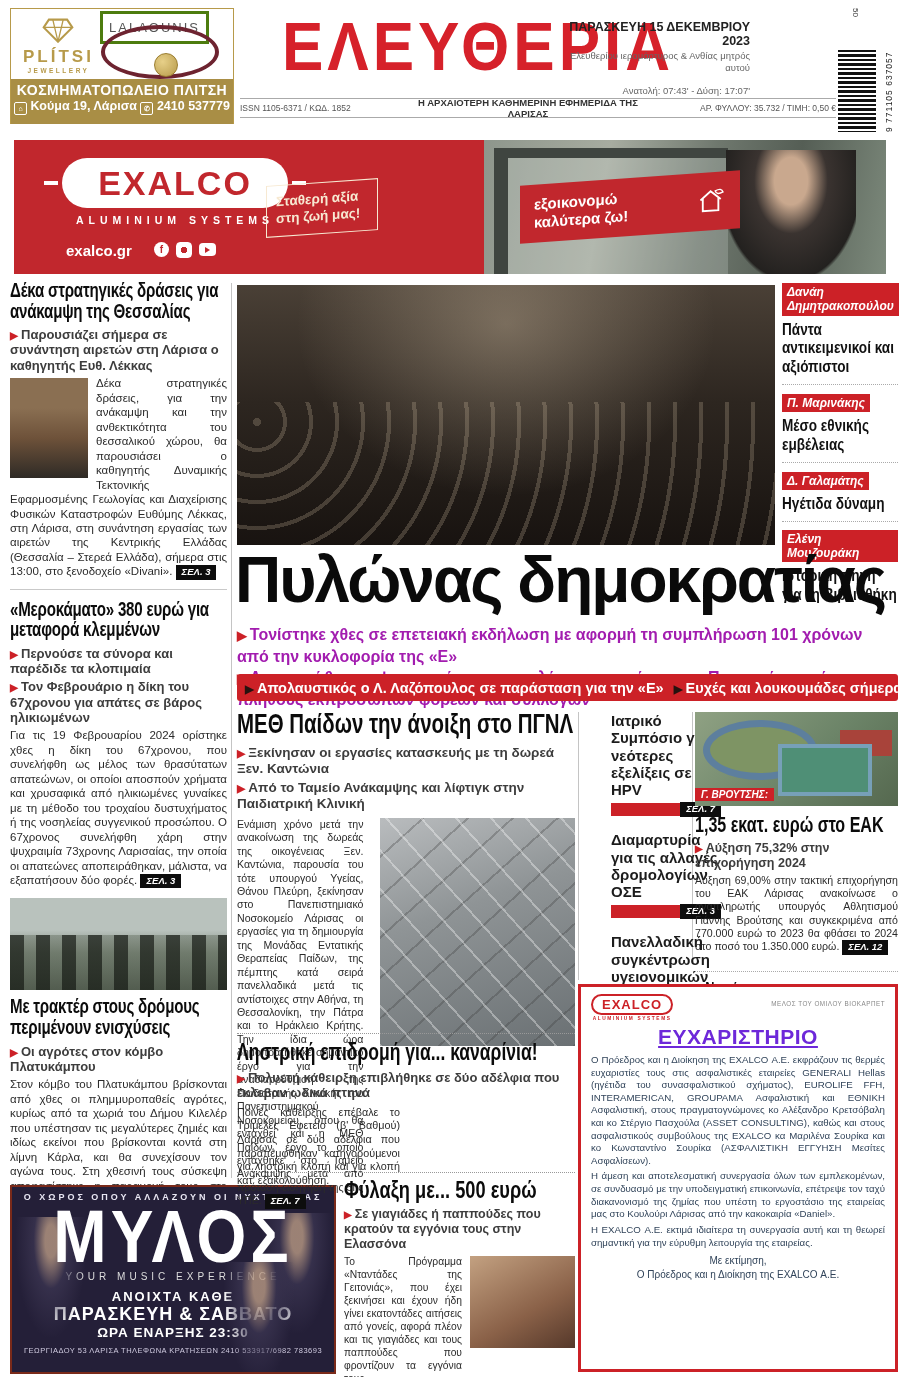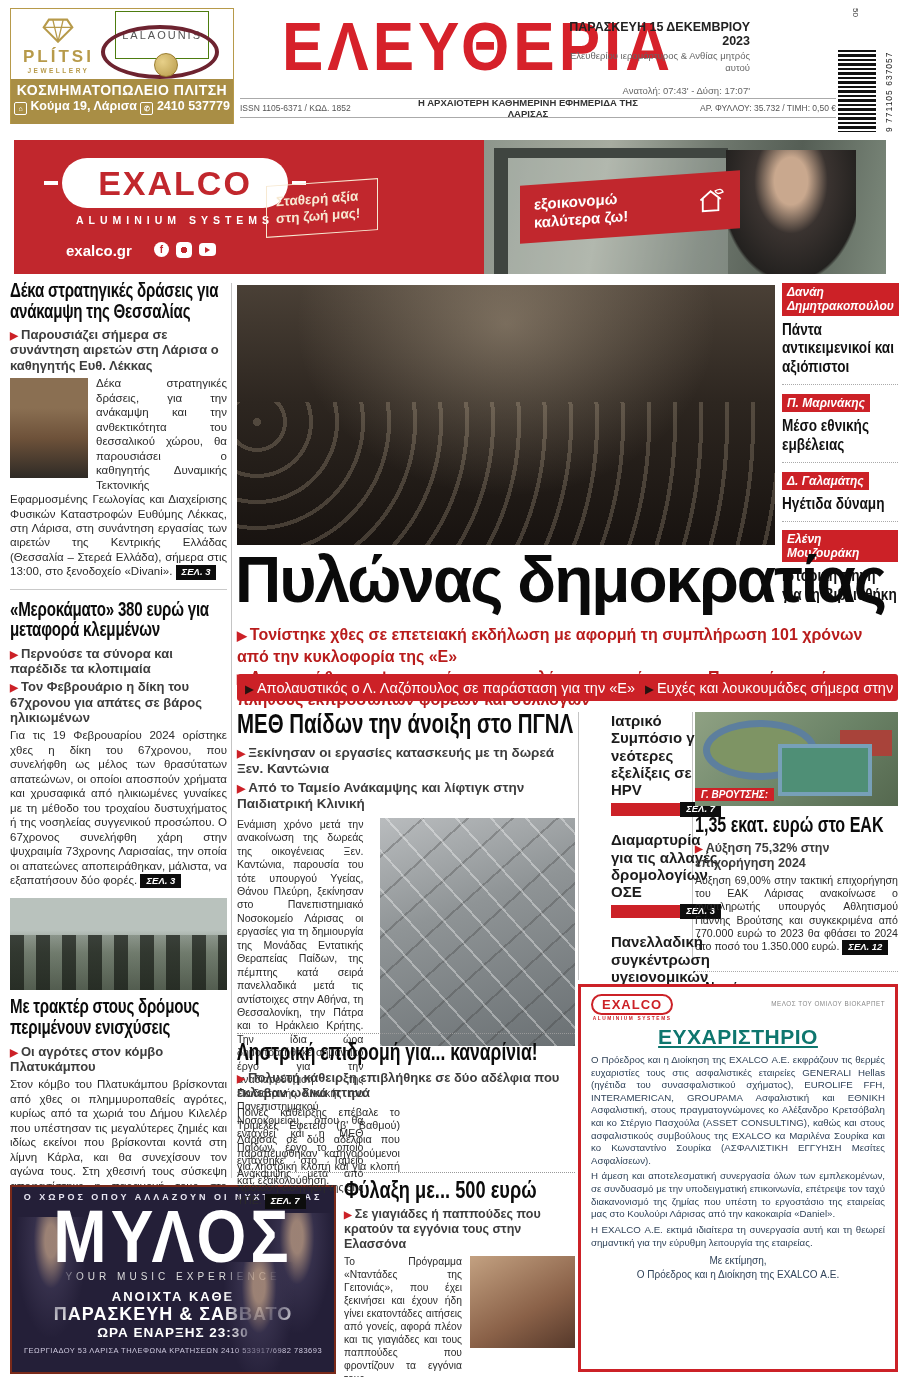--- a/index.html
+++ b/index.html
@@ -16,22 +16,22 @@
   .arrow::before { content:"▶"; color:#cc2127; font-size:0.8em; margin-right:3px; }
   .ptag { display:inline-block; background:#0d0d0d; color:#fff; font-weight:bold; font-style:italic;
           font-size:9.5px; padding:1px 6px; line-height:1.3; vertical-align:middle; }
 
   
   .jewel { left:10px; top:8px; width:222px; height:114px; border:1px solid #b79a4a; }
   .jw-top { position:relative; height:70px; background:#fff; }
   .jw-brand { position:absolute; left:12px; top:8px; text-align:center; color:#b79a4a; }
   .jw-brand .nm { font-size:17px; font-weight:bold; letter-spacing:3px; }
   .jw-brand .sb { font-size:6.5px; letter-spacing:2.5px; font-weight:bold; }
-  .jw-lala { position:absolute; right:24px; top:2px; border:1px solid #4d7c0f; font-size:11px;
-             letter-spacing:2px; padding:17px 6px; color:#555; background:#fff; }
+  .jw-lala { position:absolute; right:24px; top:2px; border:3px solid #4d7c0f; font-size:13px;
+             letter-spacing:2px; padding:6px 6px; color:#555; background:#fff; }
   .bracelet { position:absolute; right:14px; top:16px; width:110px; height:46px;
               border:4px solid #6d2330; border-radius:50%; }
   .charm { position:absolute; right:55px; top:44px; width:22px; height:22px; border-radius:50%;
            background:radial-gradient(circle at 35% 35%, #e7d089, #b79a4a); border:1px solid #9a7d2f; }
   .jw-bot { height:42px; background:#a98e45; color:#fff; text-align:center; padding-top:3px; }
   .jw-bot .l1 { font-size:14px; font-weight:bold; letter-spacing:0.5px; }
   .jw-bot .l2 { font-size:12.5px; font-weight:bold; margin-top:1px; }
   .mini-ic { display:inline-block; width:11px; height:11px; border:1px solid #fff; border-radius:2px;
              font-size:7px; line-height:11px; text-align:center; vertical-align:-1px; }
 
@@ -127,25 +127,25 @@
 
   
   .mainphoto { left:237px; top:285px; width:538px; height:260px;
      background:linear-gradient(180deg, #4a4036 0%, #2d2620 45%, #181310 100%); position:absolute; overflow:hidden; }
   .mainphoto::before { content:""; position:absolute; inset:0;
      background:radial-gradient(ellipse at 50% 15%, rgba(230,210,180,.35), transparent 55%); }
   .mainphoto::after { content:""; position:absolute; inset:45% 0 0 0;
      background:repeating-radial-gradient(circle at 20px 20px, rgba(225,205,175,.22) 0 4px, transparent 4px 26px); }
   .headline { left:235px; top:548px; width:663px; font-size:64px; font-weight:800; letter-spacing:-2px;
               color:#0a0a0a; line-height:1; white-space:nowrap; }
-  .hbullets { left:237px; top:624px; width:661px; font-size:16px; font-weight:bold; color:#b91c1c; line-height:1.35; }
+  .hbullets { left:237px; top:624px; width:661px; font-size:16px; font-weight:bold; color:#a21caf; line-height:1.35; }
   .hbullets .b1 { display:block; }
   .redbar { left:237px; top:674px; width:661px; height:27px; background:#cc2127; border-radius:3px;
             display:flex; align-items:center; padding:0 8px; box-sizing:border-box; gap:10px; }
-  .rb-item { color:#fff; font-weight:normal; font-size:14.5px; white-space:nowrap; }
+  .rb-item { color:#fff; font-weight:bold; font-size:14.5px; white-space:nowrap; }
   .rb-item::before { content:"▶"; color:#26120f; font-size:0.8em; margin-right:3px; }
 
   
   .quotes { left:782px; top:283px; width:116px; }
   .q-author { display:inline-block; background:#cc2127; color:#fff; font-weight:bold; font-style:italic;
               font-size:12px; padding:2px 5px; line-height:1.2; }
   .q-text { font-size:17px; font-weight:bold; color:#111; line-height:1.1; margin:5px 0 7px; }
   .q-sep { border-top:1px dotted #aaa; margin:6px 0 8px; }
 
   
@@ -201,21 +201,21 @@
             background:linear-gradient(150deg,#c3a181 0%, #8a6148 60%, #55382a 100%); }
 
   
   .thanks { left:578px; top:984px; width:320px; height:388px; border:3px solid #cc2127; background:#fff;
             box-sizing:border-box; padding:7px 10px 0; display:flex; flex-direction:column; position:absolute; }
   .th-head { display:flex; justify-content:space-between; align-items:flex-start; }
   .th-pill { border:2px solid #cc2127; border-radius:11px; color:#cc2127; font-weight:800; font-size:13px;
              padding:0 9px; line-height:17px; letter-spacing:1px; text-align:center; }
   .th-pillsub { font-size:4.8px; letter-spacing:1.6px; color:#cc2127; text-align:center; font-weight:bold; margin-top:1px; }
   .th-member { font-size:6.3px; color:#888; letter-spacing:0.5px; margin-top:6px; }
-  .th-title { text-align:center; font-size:21px; font-weight:800; text-decoration:underline; color:#0f766e;
+  .th-title { text-align:center; font-size:21px; font-weight:800; text-decoration:underline; color:#6d28d9;
               margin:4px 0 5px; letter-spacing:0.5px; }
   .th-p { font-size:9.7px; line-height:1.3; text-align:justify; color:#31445a; margin:0 0 3px; }
   .th-sign { text-align:center; font-size:10px; color:#31445a; line-height:1.35; margin-top:2px; }
   .factory { margin:5px -10px 0; height:118px; position:relative; overflow:hidden;
      background:linear-gradient(180deg,#c7d2d4 0%, #8da0a4 18%, #5e7276 28%, #73826f 38%, #5a6a55 100%); }
   .factory::after { content:""; position:absolute; left:10%; top:42%; width:70%; height:34%;
      background:repeating-linear-gradient(90deg, #e8eceb 0 10px, #b7bfbc 10px 14px); transform:skewX(-18deg); }
   .wm { position:absolute; right:6px; bottom:4px; text-align:right; z-index:5; }
   .wm1 { font-size:10px; font-weight:bold; color:#b9b4a8; text-shadow:1px 1px 1px #3a3a3a; }
   .wm2 { font-size:22px; font-weight:800; color:#cfccc2; letter-spacing:1px; line-height:0.9;

